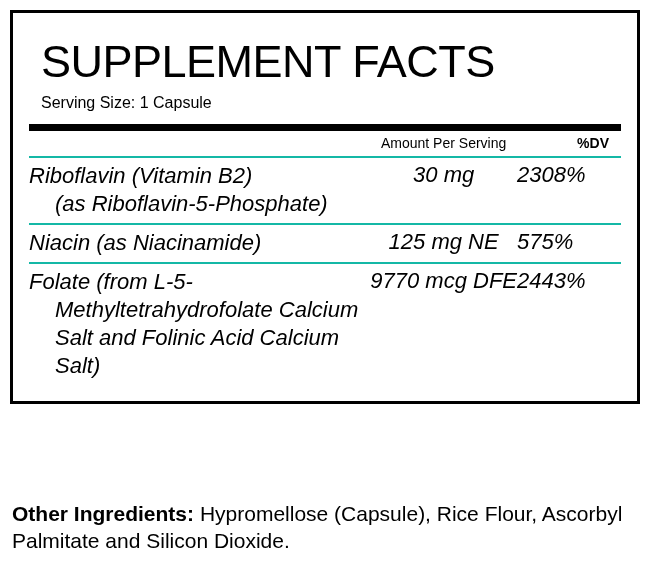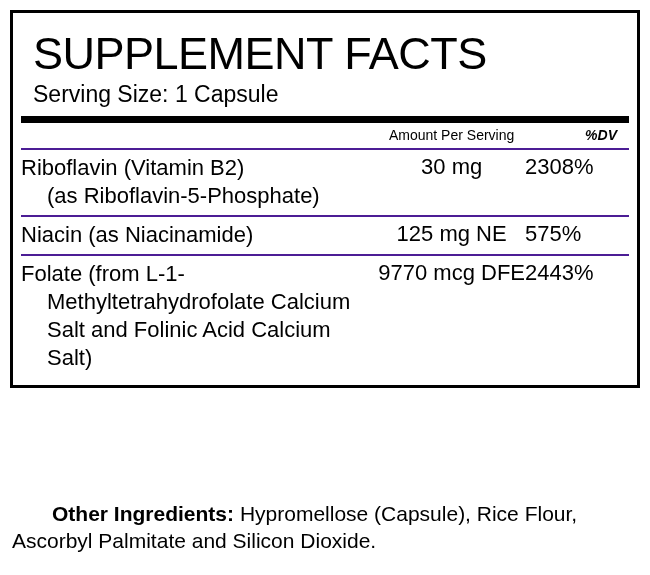--- a/index.html
+++ b/index.html
@@ -15,36 +15,36 @@
     overflow: hidden;
   }
 
   .panel {
     position: absolute;
     left: 10px;
     top: 10px;
     width: 630px;
     box-sizing: border-box;
     border: 3px solid #000000;
-    padding: 8px;
+    padding: 16px;
     background: #ffffff;
   }
 
   .title {
     font-size: 45px;
     line-height: 50px;
     font-weight: 400;
     letter-spacing: -0.5px;
     padding: 8px 12px 2px 12px;
     white-space: nowrap;
   }
 
   .serving-block {
     padding: 0 12px 4px 12px;
-    font-size: 23px;
+    font-size: 16px;
     line-height: 27px;
   }
 
   .rule-thick {
     border-top: 7px solid #000000;
     margin: 4px 0 0 0;
   }
 
   table.facts {
     width: 100%;
@@ -77,45 +77,44 @@
     font-size: 14px;
   }
   .hdr .amount-hdr {
     text-align: center;
     padding-right: 0;
   }
   .hdr .dv-hdr {
     text-align: right;
     padding-right: 12px;
     font-weight: 700;
-    font-style: italic;
   }
 
   tr.sep td {
-    border-top: 2px solid #4c1d95;
+    border-top: 2px solid #14b8a6;
+    font-style: italic;
   }
 
   .indent {
     display: block;
     padding-left: 26px;
   }
 
   .other {
     position: absolute;
     left: 10px;
     top: 500px;
     width: 630px;
     font-size: 21px;
     line-height: 27px;
     padding: 0 2px;
     box-sizing: border-box;
   }
   .other b {
     font-weight: 700;
-    margin-left: 40px;
   }
 </style>
 </head>
 <body>
 
 <div class="panel">
 
   <div class="title">SUPPLEMENT FACTS</div>
 
   <div class="serving-block">
@@ -144,21 +143,21 @@
     <tr class="sep">
       <td class="nutrient">
         <span>Niacin (as Niacinamide)</span>
       </td>
       <td class="amount">125 mg NE</td>
       <td class="dv">575%</td>
     </tr>
 
     <tr class="sep">
       <td class="nutrient">
-        <span>Folate (from L-1-</span>
+        <span>Folate (from L-5-</span>
         <span class="indent">Methyltetrahydrofolate Calcium Salt and Folinic Acid Calcium Salt)</span>
       </td>
       <td class="amount">9770 mcg DFE</td>
       <td class="dv">2443%</td>
     </tr>
   </tbody>
     </table>
 
 </div>
 

